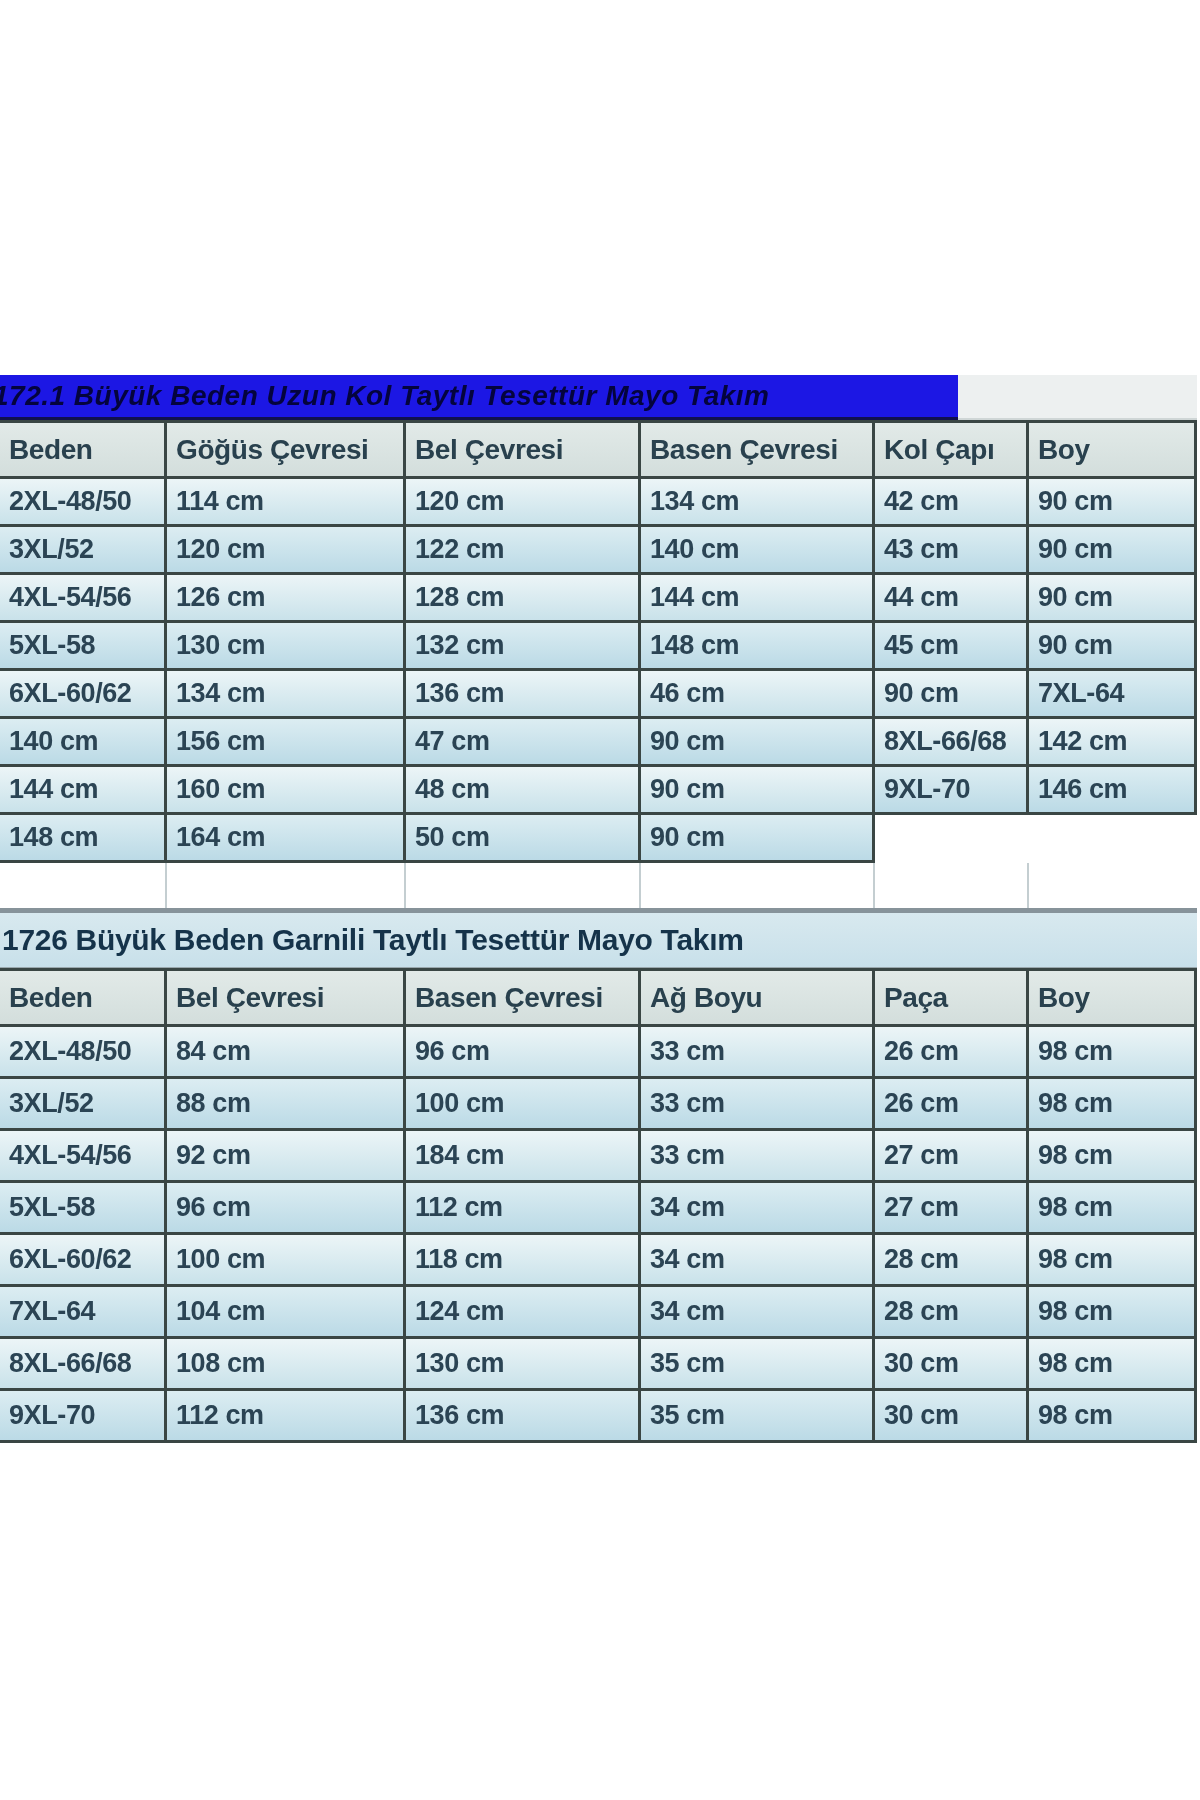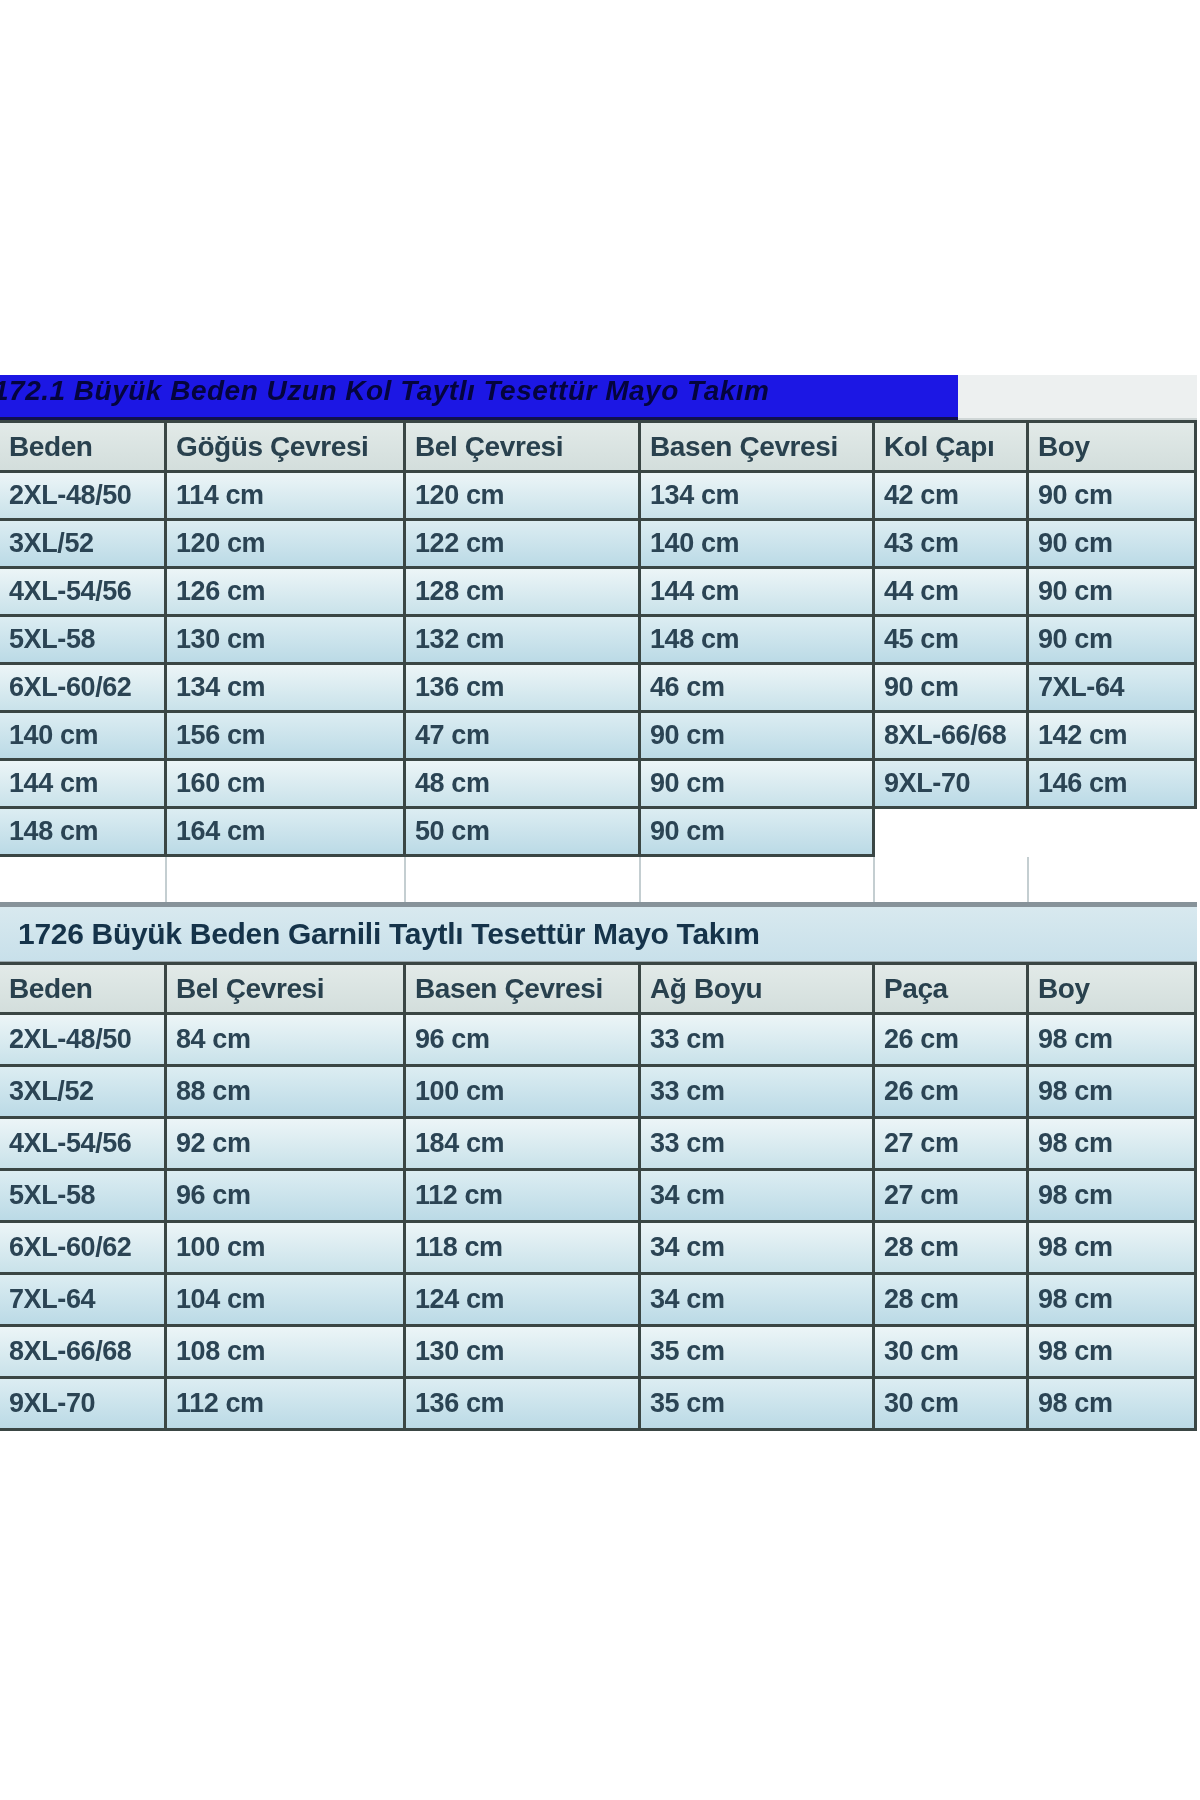--- a/index.html
+++ b/index.html
@@ -24,21 +24,21 @@
     position:absolute;top:375px;left:0;width:1197px;
   }
   
   .titlebar1{
     display:flex;width:100%;height:45px;
   }
   .titlebar1 .hl{
     width:958px;height:45px;
     background:var(--title1-bg);
     border-bottom:3px solid #11114d;
-    display:flex;align-items:flex-start;
+    display:flex;align-items:center;
     overflow:hidden;
   }
   .titlebar1 .hl span{
     color:var(--title1-txt);
     font-size:28px;font-weight:bold;font-style:italic;
     white-space:nowrap;letter-spacing:.5px;
     margin-left:-7px;
   }
   .titlebar1 .rest{
     flex:1;background:#edf0f0;border-bottom:2px solid #cfd6d6;
@@ -55,21 +55,21 @@
     border-bottom:3px solid var(--line);
     color:var(--txt);
     font-weight:bold;
     font-size:27px;
     letter-spacing:-0.4px;
     padding:0 0 0 9px;
     display:flex;align-items:center;
     white-space:nowrap;overflow:hidden;
   }
   .hdr .cell{
-    height:50px;background:var(--header-bg);font-size:28px;color:#29414e;
+    height:56px;background:var(--header-bg);font-size:28px;color:#29414e;
   }
   .t1 .cell{height:48px;}
   .t2 .cell{height:52px;}
   .cell.odd{background:var(--row-odd);}
   .cell.even{background:var(--row-even);}
   
   .spacer{
     display:grid;
     grid-template-columns:167px 239px 235px 234px 154px 168px;
     width:1197px;height:50px;
@@ -81,21 +81,20 @@
   .titlebar2{
     width:1197px;height:55px;
     background:linear-gradient(180deg,#d8e9ef 0%,#c8e0ea 100%);
     display:flex;align-items:center;
     border-bottom:1px solid #9aa8ad;
   }
   .titlebar2 span{
     color:#15334a;font-size:30px;font-weight:bold;
     white-space:nowrap;letter-spacing:-0.3px;
     padding-left:2px;
-    margin-left:16px;
   }
 </style>
 </head>
 <body>
 
 <div class="sheet">
 
   <div class="titlebar1">
     <div class="hl">
       <span>172.1 Büyük Beden Uzun Kol Taytlı Tesettür Mayo Takım</span>

